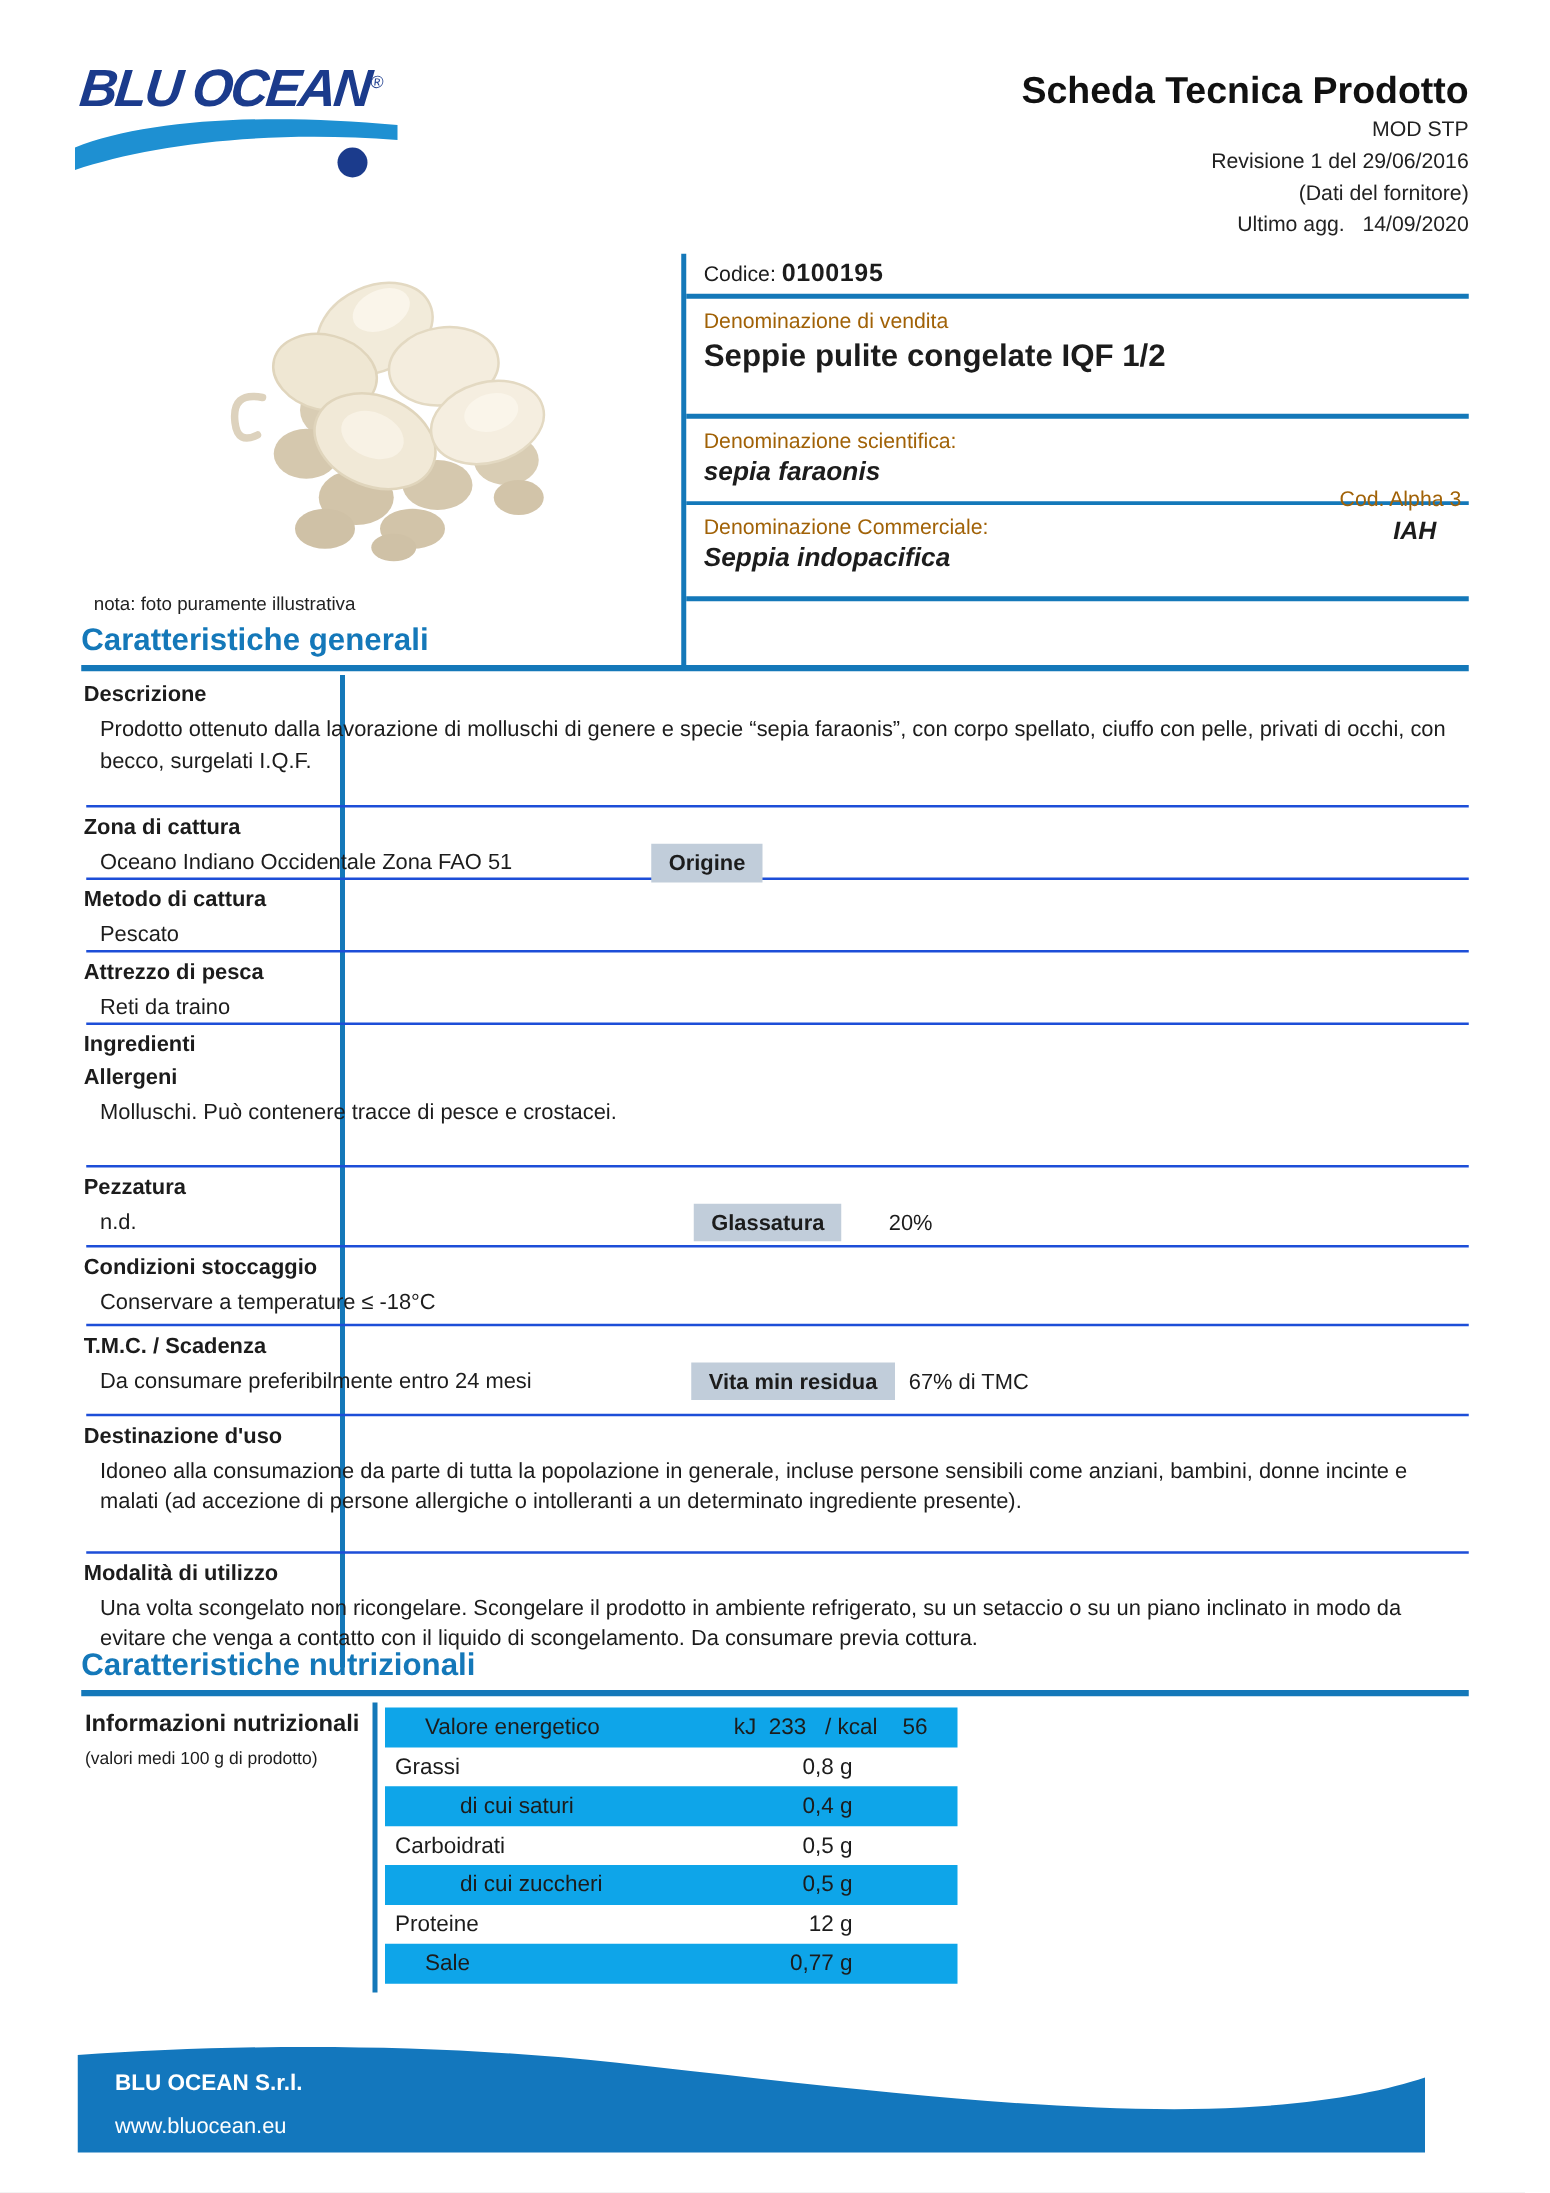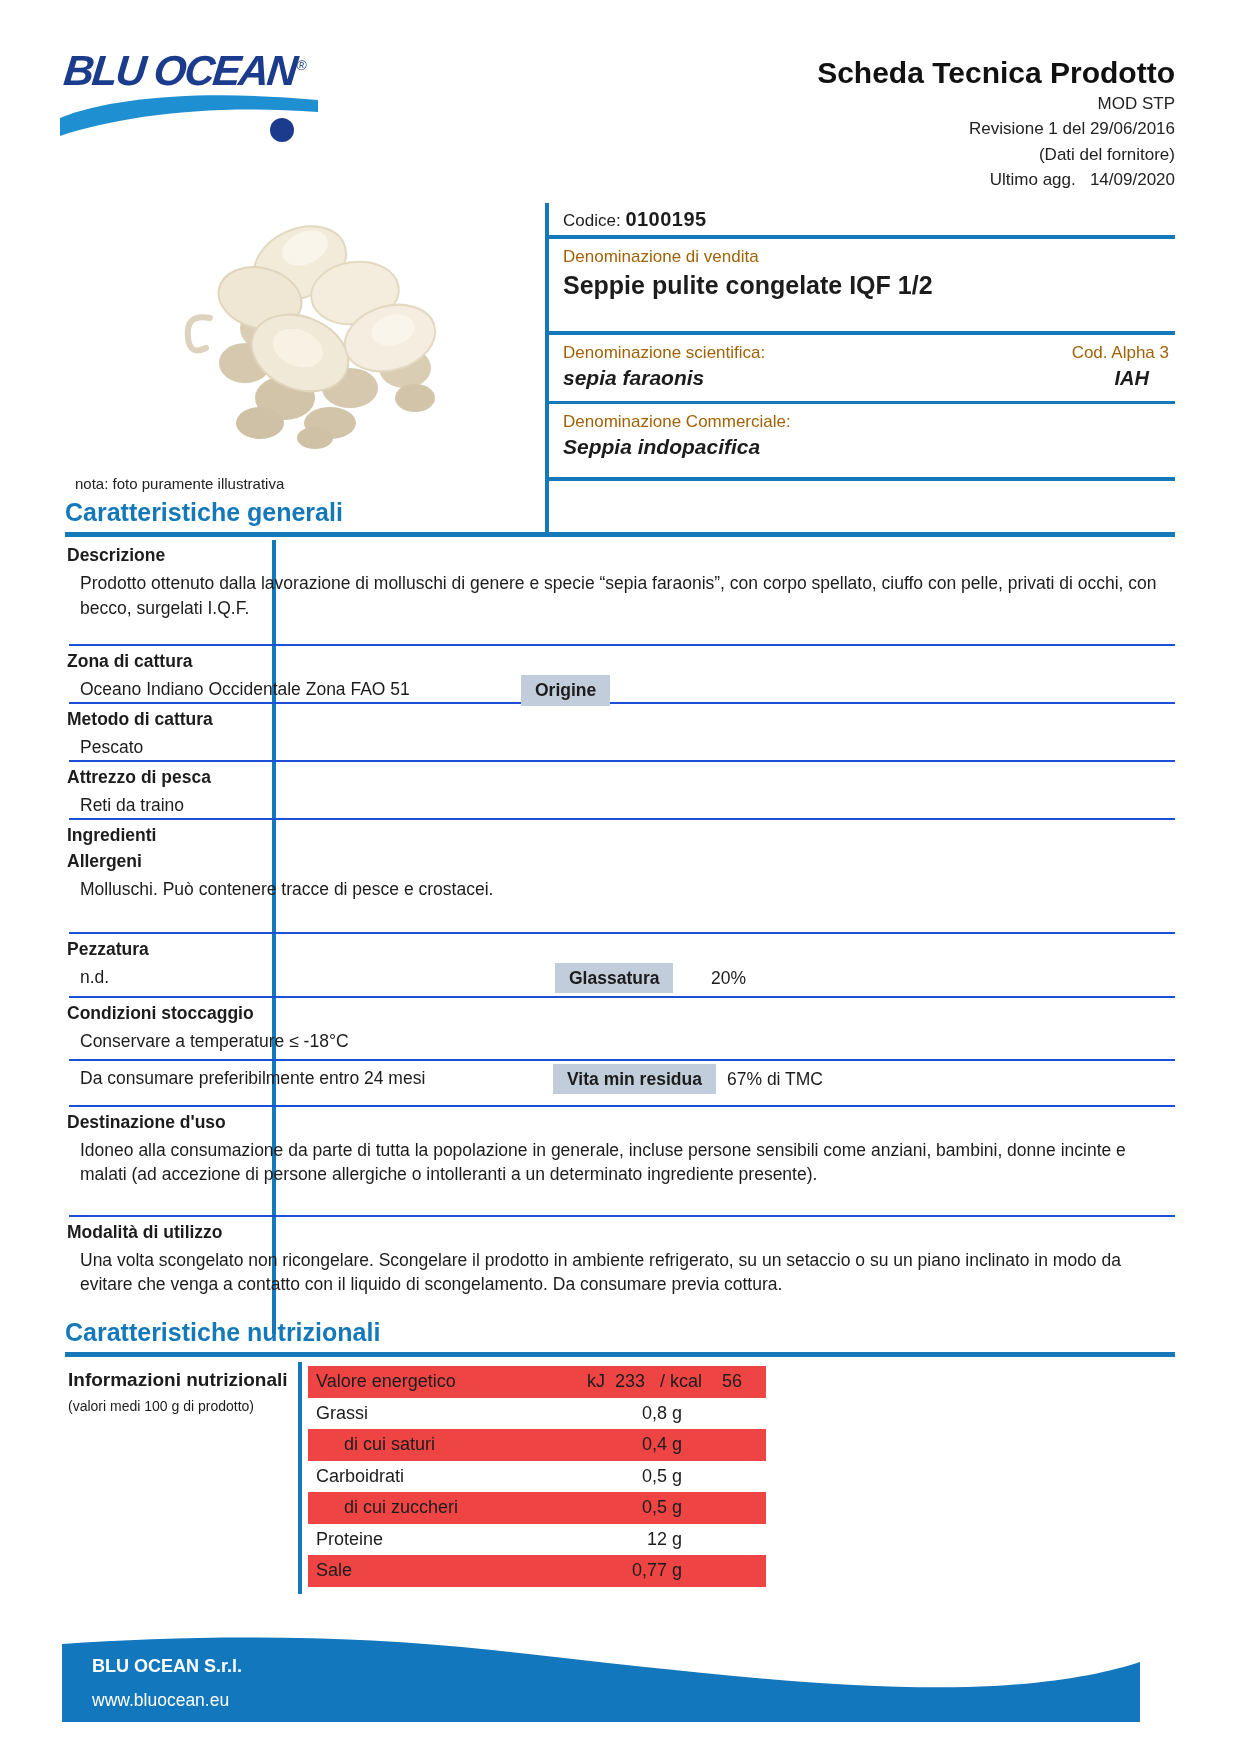--- a/index.html
+++ b/index.html
@@ -24,21 +24,21 @@
   
   .prod{position:absolute;left:545px;top:203px;width:630px;}
   .prod-vbar{position:absolute;left:0;top:0;width:4px;height:330px;background:#1478b9;}
   .prod-inner{margin-left:4px;}
   .prod-row1{padding:5px 0 4px 14px;border-bottom:4px solid #1478b9;font-size:17px;}
   .prod-code{font-weight:bold;font-size:20px;letter-spacing:0.5px;}
   .prod-row2{padding:8px 0 0 14px;border-bottom:4px solid #1478b9;height:96px;box-sizing:border-box;}
   .small-label{font-size:17px;color:#a16207;}
   .sale-name{font-size:25px;font-weight:bold;margin-top:4px;}
   .prod-row3{padding:8px 0 0 14px;border-bottom:3px solid #1478b9;height:69px;box-sizing:border-box;
-             display:flex;justify-content:space-between;}
+             display:flex;justify-content:space-between;flex-direction:column;}
   .sci-name{font-size:21px;font-weight:bold;font-style:italic;margin-top:3px;}
   .alpha{ text-align:right;padding-right:6px;}
   .alpha-code{font-size:20px;font-weight:bold;font-style:italic;margin-top:4px;padding-right:20px;}
   .prod-row4{padding:8px 0 0 14px;border-bottom:4px solid #1478b9;height:77px;box-sizing:border-box;}
   .comm-name{font-size:21px;font-weight:bold;font-style:italic;margin-top:3px;}
 
   
   .sec{position:absolute;left:65px;width:1110px;border-bottom:5px solid #1478b9;padding-bottom:5px;}
   .sec-title{color:#1478b9;font-size:25px;font-weight:bold;}
   .sec1{top:498px;}
@@ -64,21 +64,21 @@
   .extra-glassatura{left:642px;}
   .extra-vita{left:658px;}
 
   
   .ninfo{position:absolute;left:68px;top:1368px;width:225px;}
   .ninfo-title{font-weight:bold;font-size:19px;line-height:1.25;}
   .ninfo-note{font-size:14px;margin-top:6px;}
   .ndivider{position:absolute;left:298px;top:1362px;width:4px;height:232px;background:#1478b9;}
   .ntable{position:absolute;left:308px;top:1366px;width:458px;}
   .nrow{display:flex;align-items:center;height:31.5px;font-size:18px;}
-  .nrow.shaded{background:#ef4444;}
+  .nrow.shaded{background:#0ea5e9;padding-left:24px;}
   .nlabel{flex:1;padding-left:8px;}
   .nrow.indent .nlabel{padding-left:36px;}
   .nval{text-align:right;padding-right:84px;white-space:pre;}
   .nrow.energy .nval{padding-right:24px;}
 
   
   .footer-wave{position:absolute;left:62px;top:1634px;}
   .footer-company{position:absolute;left:92px;top:1656px;color:#fff;font-weight:bold;font-size:18px;}
   .footer-site{position:absolute;left:92px;top:1690px;color:#fff;font-size:17.5px;}
 </style>
@@ -192,20 +192,21 @@
       <div class="glabel">Pezzatura</div>
       <div class="gval h6"><span>n.d.</span><span class="badge badge-glassatura">Glassatura</span><span class="badge-extra extra-glassatura">20%</span></div>
     </div>
 
     <div class="grow">
       <div class="glabel">Condizioni stoccaggio</div>
       <div class="gval h7">Conservare a temperature ≤ -18°C</div>
     </div>
 
     <div class="grow">
+      <div class="glabel">T.M.C. / Scadenza</div>
       <div class="gval h8"><span>Da consumare preferibilmente entro 24 mesi</span><span class="badge badge-vita">Vita min residua</span><span class="badge-extra extra-vita">67% di TMC</span></div>
     </div>
 
     <div class="grow">
       <div class="glabel">Destinazione d'uso</div>
       <div class="gval h9">Idoneo alla consumazione da parte di tutta la popolazione in generale, incluse persone sensibili come anziani, bambini, donne incinte e malati (ad accezione di persone allergiche o intolleranti a un determinato ingrediente presente).</div>
     </div>
 
     <div class="grow">
       <div class="glabel">Modalità di utilizzo</div>

